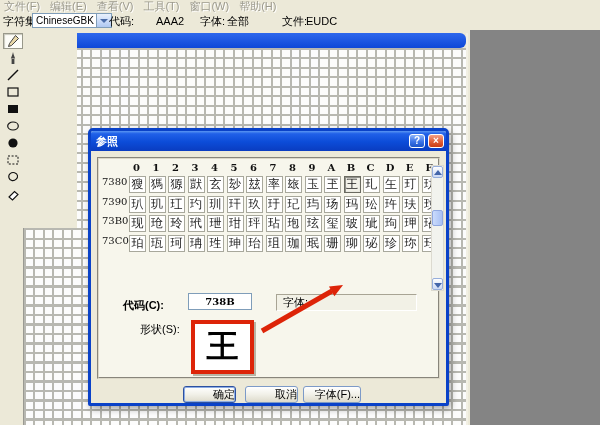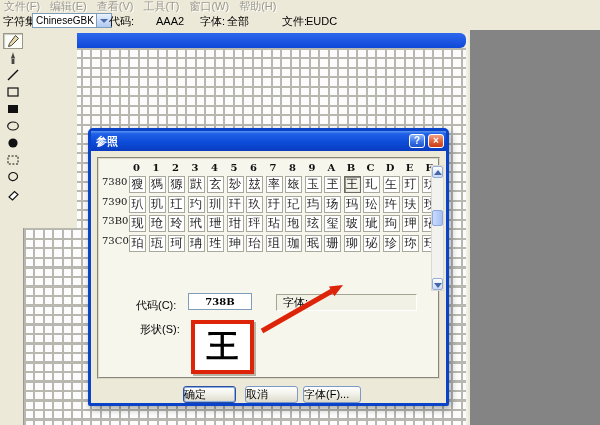--- a/index.html
+++ b/index.html
@@ -65,33 +65,33 @@
   .scroll-btn{position:absolute;left:0px;width:11px;height:12px;box-sizing:border-box;
         background:linear-gradient(180deg,#FEFEFE,#CCD9F4);border:1px solid #96AEDC;border-radius:2px;}
   .scroll-btn.up{top:0;} .scroll-btn.down{bottom:0;}
   .scroll-btn.up::after{content:"";position:absolute;left:1px;top:3px;border:4px solid transparent;
         border-bottom:5px solid #4466AA;border-top:none;}
   .scroll-btn.down::after{content:"";position:absolute;left:1px;top:4px;border:4px solid transparent;
         border-top:5px solid #4466AA;border-bottom:none;}
   .scroll-thumb{position:absolute;left:0px;top:44px;width:11px;height:16px;box-sizing:border-box;
         background:linear-gradient(90deg,#CADBFC,#A8C0F4);border:1px solid #90A8E0;border-radius:2px;}
   .code-label,.shape-label{position:absolute;font-size:11px;color:#000;}
-  .code-label{left:37px;top:139px;}
+  .code-label{left:24px;top:139px;font-weight:bold;}
   .code-input{position:absolute;left:89px;top:134px;width:64px;height:17px;border:1px solid #7F9DB9;
         background:#FFF;font:bold 10px "DejaVu Serif",serif;text-align:center;box-sizing:border-box;padding:0;}
   .font-panel{position:absolute;left:177px;top:135px;width:141px;height:17px;box-sizing:border-box;
         border:1px solid;border-color:#A8A494 #FFFFFF #FFFFFF #A8A494;background:#F2F1E6;
         display:flex;align-items:center;font-size:11px;}
   .font-label{margin-left:6px;}
   .font-value{margin-left:12px;font-family:"DejaVu Serif",serif;font-weight:bold;}
   .shape-label{left:41px;top:163px;}
   .shape-preview{position:absolute;left:92px;top:161px;width:63px;height:54px;box-sizing:border-box;
         border:4px solid #DD2408;background:#FFFFFF;display:flex;align-items:center;justify-content:center;
         font:bold 32px "DejaVu Serif",serif;color:#000;box-shadow:2px 2px 0 #B8B4A4;}
-  .btn{position:absolute;top:235px;height:17px;box-sizing:border-box;font-size:11px;text-align:left;
+  .btn{position:absolute;top:235px;height:17px;box-sizing:border-box;font-size:11px;text-align:right;
         line-height:14px;background:linear-gradient(180deg,#FFFFFF,#F1F0E8 50%,#DDDACB);
         border:1px solid #7C9AC8;border-radius:3px;color:#000;}
   .btn-ok{left:92px;width:53px;border-color:#2C50A0;box-shadow:inset 0 0 0 1px #8CACE4;}
   .btn-cancel{left:154px;width:53px;}
   .btn-font{left:212px;width:58px;}
   
   .annotation{position:absolute;left:0;top:0;width:600px;height:425px;z-index:20;pointer-events:none;}
 </style>
 </head>
 <body>

